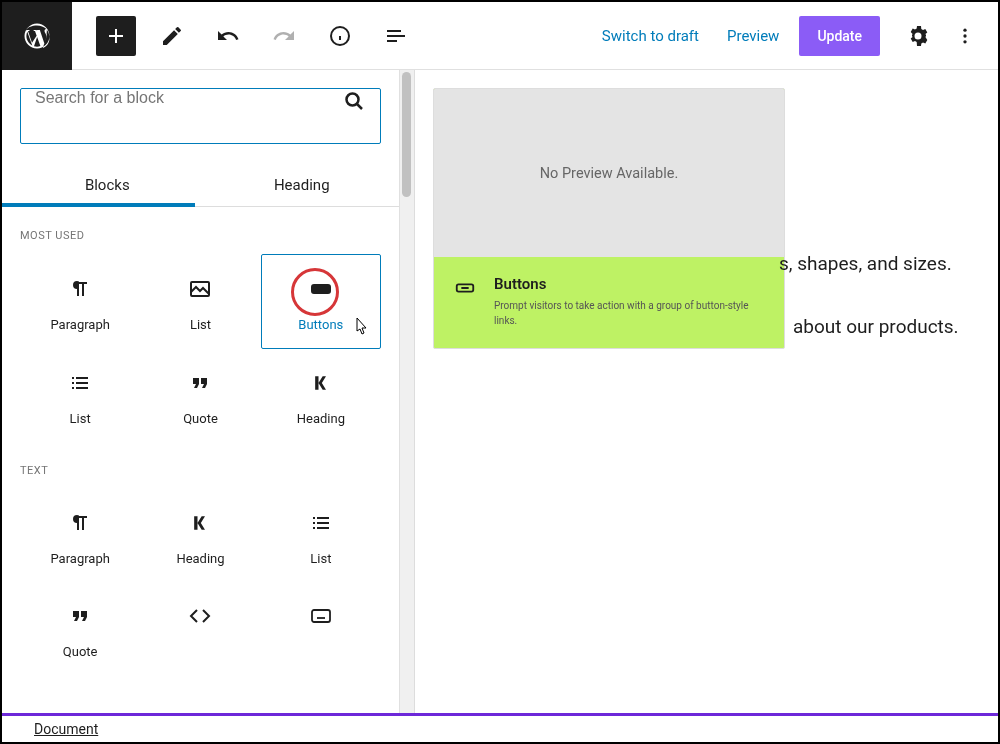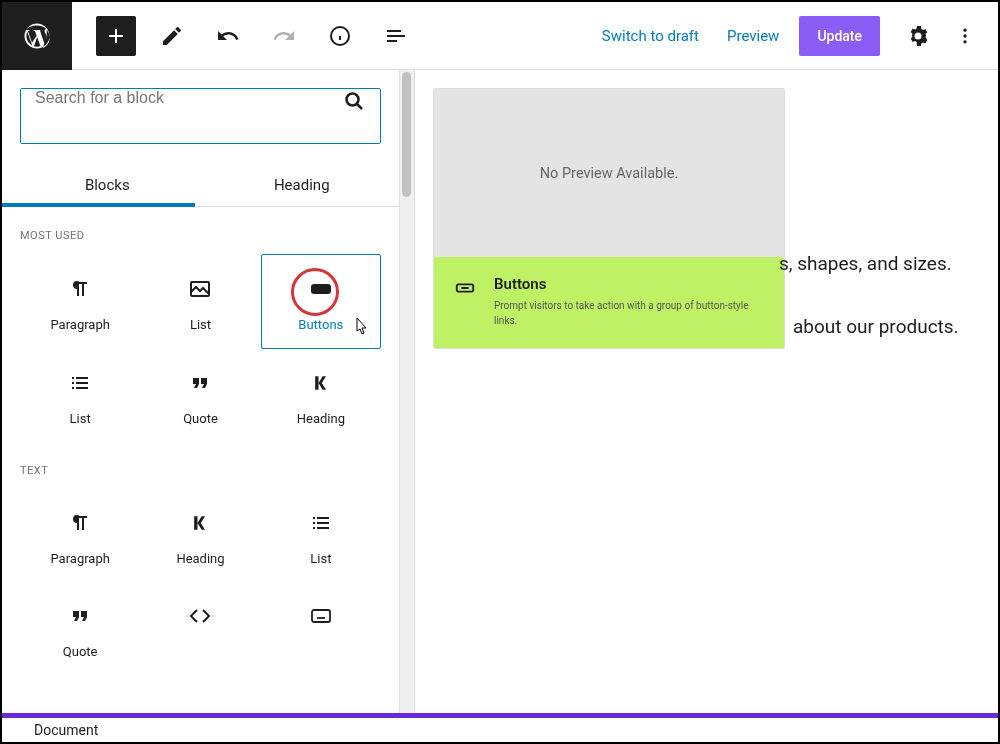--- a/index.html
+++ b/index.html
@@ -56,21 +56,21 @@
   .preview-meta { display: flex; padding: 18px 20px 20px; gap: 18px; }
   .preview-meta .picon { flex: 0 0 22px; margin-top: 2px;}
   .preview-meta h3 { font-size: 15px; font-weight: 600; margin-bottom: 6px; }
   .preview-meta p { font-size: 10px; color: #555; line-height: 1.45; }
 
   .bg-text { position: absolute; font-size: 19px; color: #1e1e1e; white-space: nowrap; pointer-events: none; }
   .bg1 { top: 182px; left: 364px; }
   .bg2 { top: 245px; left: 378px; }
 
   
-  .footer { position: absolute; bottom: 0; left: 0; right: 0; height: 29px; border-top: 5px solid #6d28d9; background: #fff; padding: 0 32px; display: flex; align-items: center; font-size: 14px; color: #1e1e1e; }
+  .footer { position: absolute; bottom: 0; left: 0; right: 0; height: 29px; border-top: 3px solid #6d28d9; background: #fff; padding: 0 32px; display: flex; align-items: center; font-size: 14px; color: #1e1e1e; text-decoration: underline; }
 
   
   .cursor { position: absolute; left: 350px; top: 315px; font-size: 16px; pointer-events: none; }
 
   
   .red-circle { position: absolute; width: 48px; height: 48px; border: 3px solid #d63638; border-radius: 50%; left: 289px; top: 266px; pointer-events: none; }
 </style>
 </head>
 <body>
 

